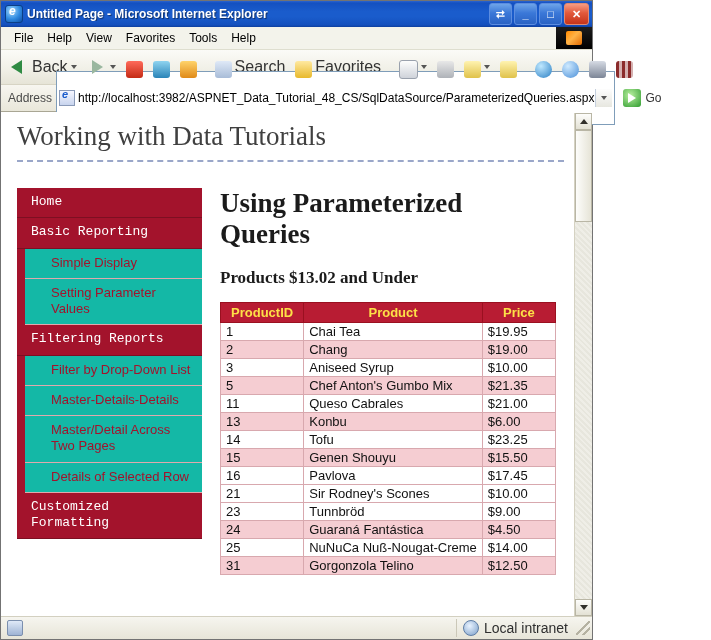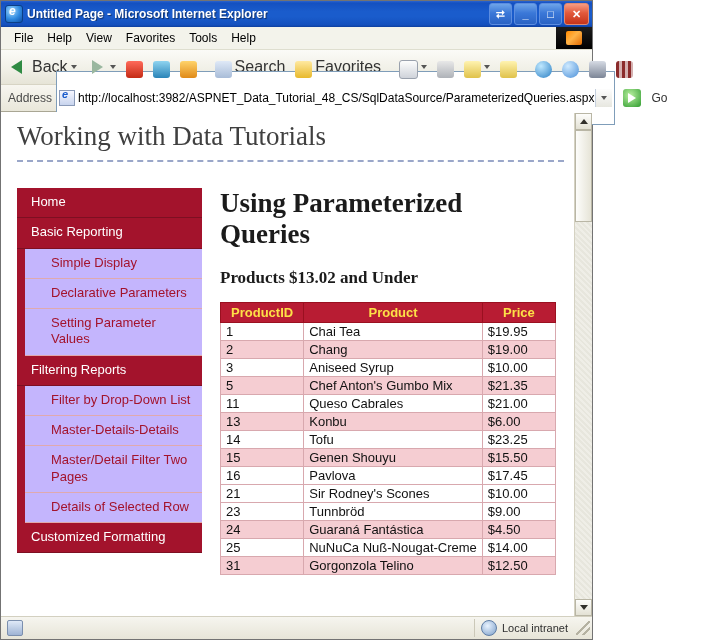--- a/index.html
+++ b/index.html
@@ -217,21 +217,21 @@
     white-space: nowrap;
     overflow: hidden;
   }
   .addr-drop {
     width: 16px; height: 18px;
     border-left: 1px solid #c4cfdd;
     display: flex; align-items: center; justify-content: center;
     background: linear-gradient(to bottom,#fdfdfd,#e7e7e0);
   }
   .go-btn {
-    display: flex; align-items: center; gap: 11px;
+    display: flex; align-items: center; gap: 5px;
     font-size: 12px; color: #333;
     padding: 0 4px;
   }
   .go-ico {
     width: 18px; height: 18px;
     background: radial-gradient(circle at 40% 35%, #b9f0a0, #2f9b2f);
     border-radius: 3px;
     position: relative;
   }
   .go-ico:after {
@@ -281,23 +281,24 @@
   }
   .nav-item {
     color: #ffffff;
     font-size: 13px;
     padding: 6px 10px 7px 14px;
     line-height: 1.25;
   }
   .nav-top {
     background: #a3132c;
     border-bottom: 1px solid #7d0f22;
+    font-family: Liberation Mono, monospace;
   }
   .nav-sub {
-    background: #c4b5fd;
+    background: #14b8a6;
     color: #a3132c;
     padding-left: 26px;
     border-bottom: 1px solid #e0a9ad;
     font-size: 13px;
   }
   .nav-sub-wrap {
     background: #a3132c;
     padding-left: 8px;
   }
   
@@ -383,21 +384,21 @@
     border: 1px solid #b9b6a5;
     box-sizing: border-box;
   }
   
   .statusbar {
     height: 22px;
     background: linear-gradient(to bottom,#f6f5ef,#e7e5d8);
     border-top: 1px solid #d3d0c0;
     display: flex;
     align-items: center;
-    font-size: 11px;
+    font-size: 14px;
     color: #2f2f2f;
     flex: none;
     padding: 0 2px;
   }
   .status-left {
     display: flex; align-items: center; gap: 4px;
     padding-left: 4px;
     flex: 1;
   }
   .status-ico {
@@ -536,28 +537,27 @@
         <div class="site-title">Working with Data Tutorials</div>
         <div class="title-rule"></div>
 
         <div class="body-cols">
 
           <div class="nav">
             <div class="nav-item nav-top">Home</div>
             <div class="nav-item nav-top">Basic Reporting</div>
             <div class="nav-sub-wrap">
               <div class="nav-item nav-sub">Simple Display</div>
-              <div class="nav-item nav-sub">Declarative Parameters</div>
               <div class="nav-item nav-sub">Setting Parameter Values</div>
             </div>
             <div class="nav-item nav-top">Filtering Reports</div>
             <div class="nav-sub-wrap">
               <div class="nav-item nav-sub">Filter by Drop-Down List</div>
               <div class="nav-item nav-sub">Master-Details-Details</div>
-              <div class="nav-item nav-sub">Master/Detail Filter Two Pages</div>
+              <div class="nav-item nav-sub">Master/Detail Across Two Pages</div>
               <div class="nav-item nav-sub">Details of Selected Row</div>
             </div>
             <div class="nav-item nav-top">Customized Formatting</div>
           </div>
 
           <div class="main">
             <h1>Using Parameterized Queries</h1>
             <h2>Products $13.02 and Under</h2>
             <table class="grid">
               <thead>

